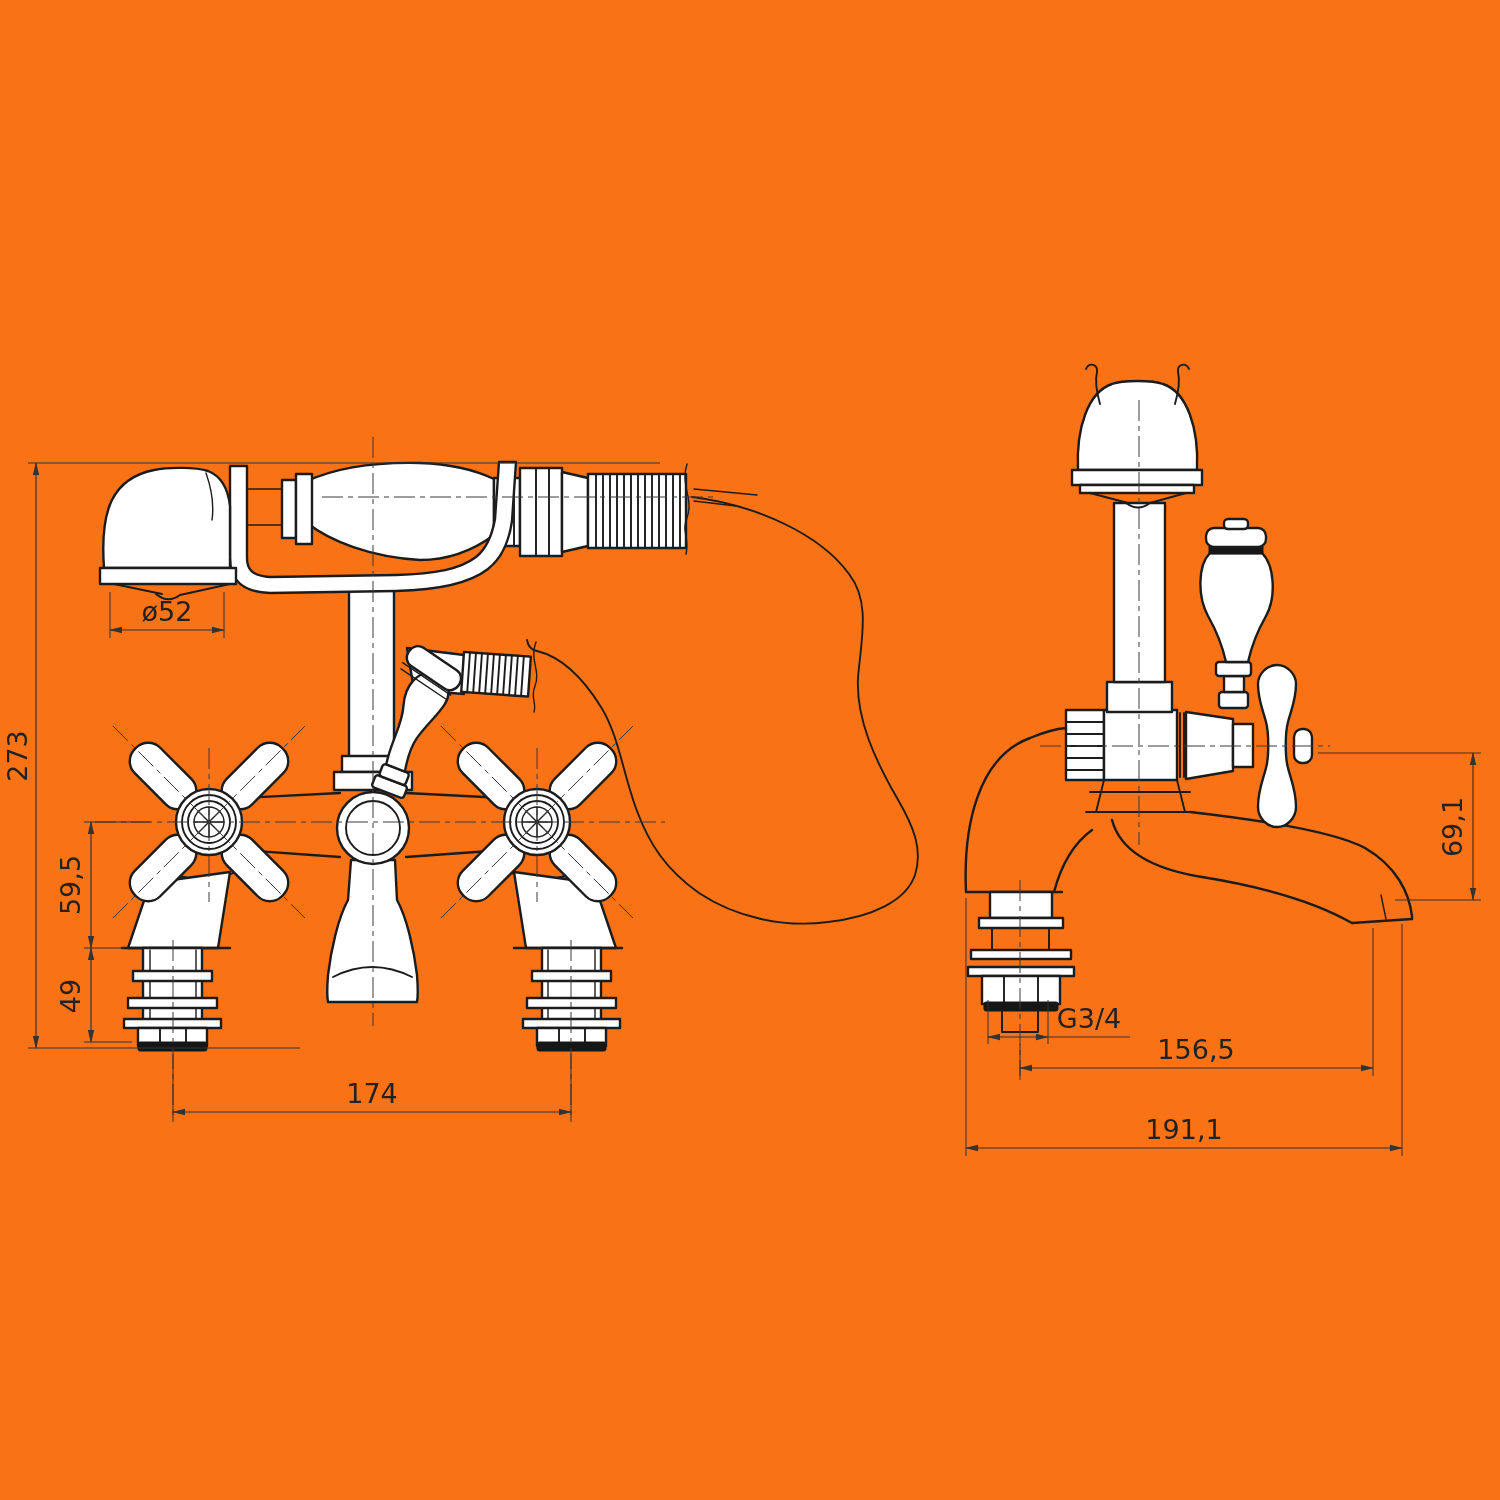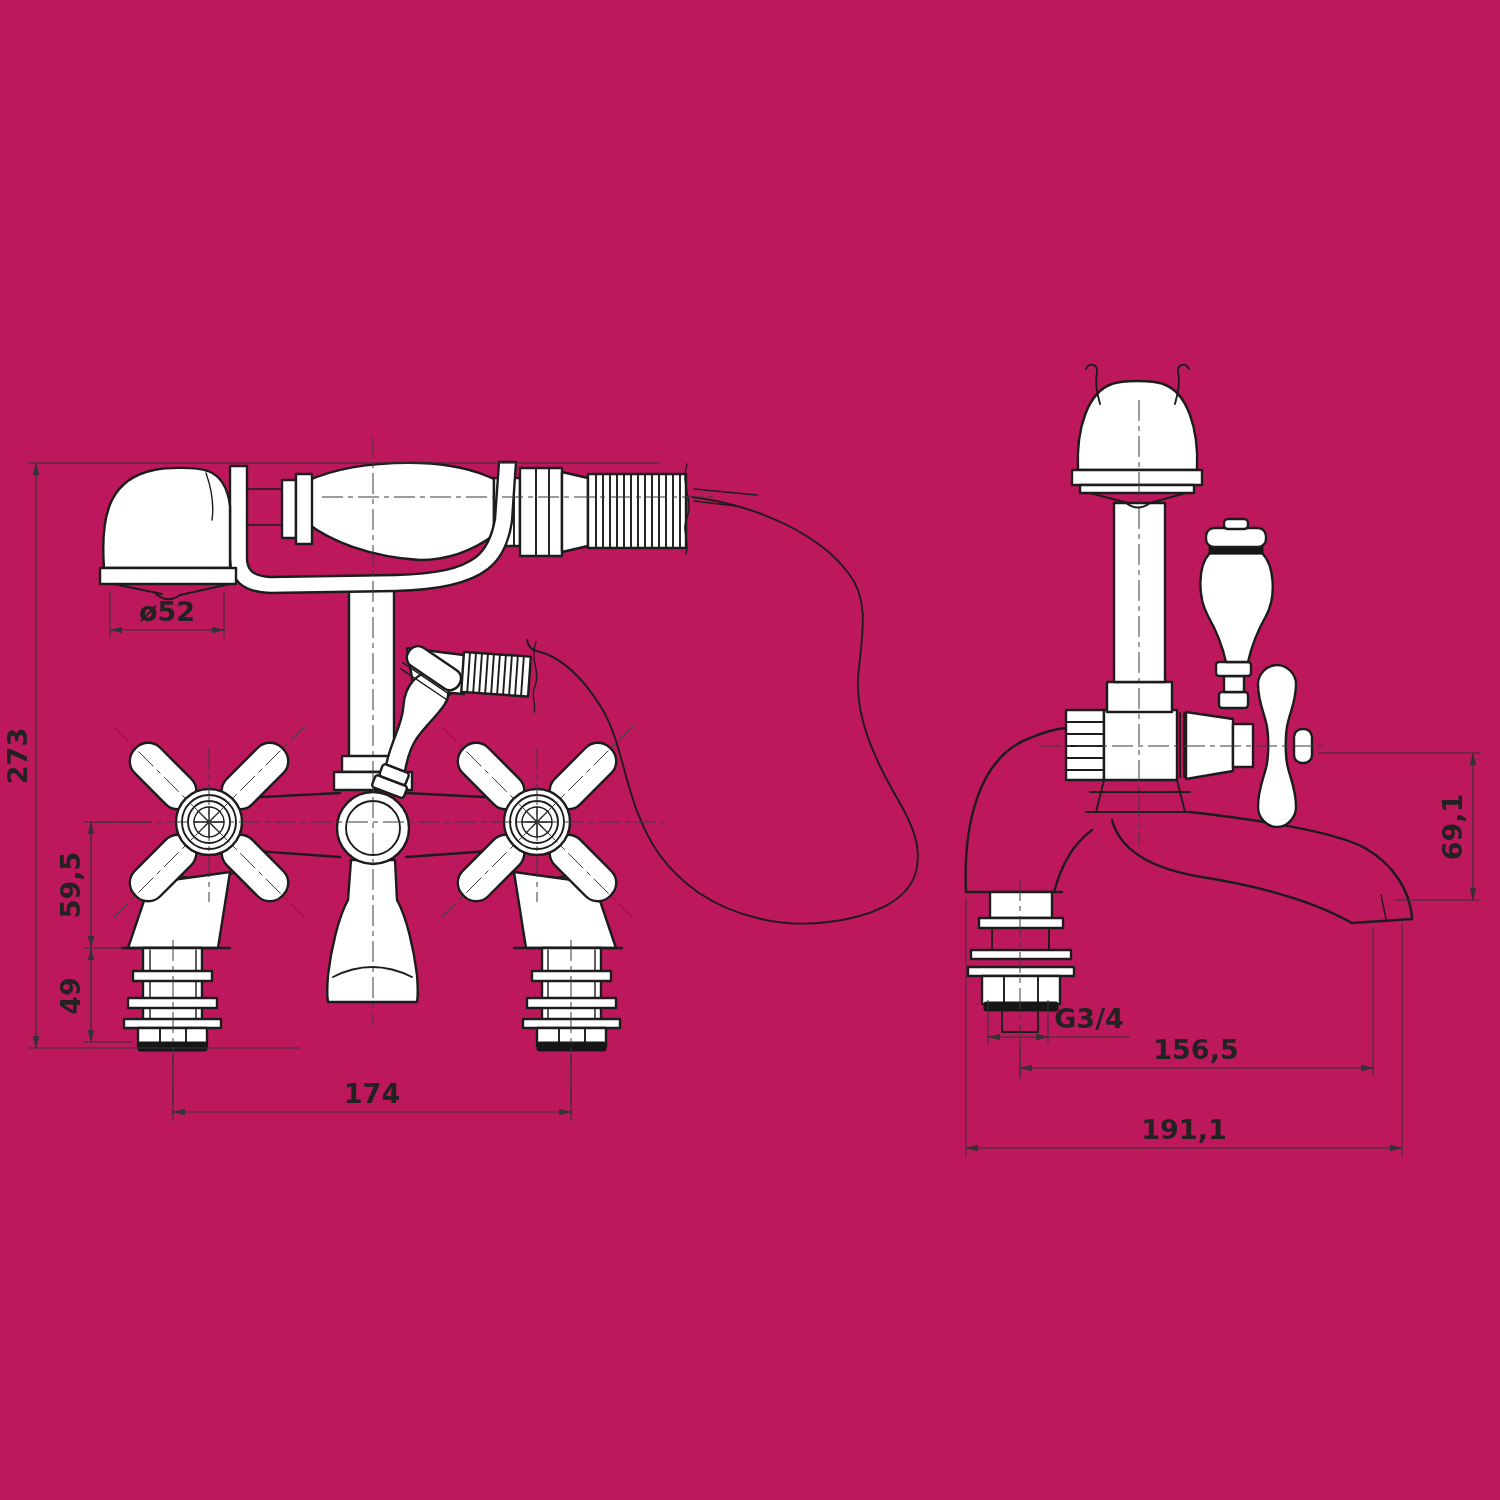--- a/index.html
+++ b/index.html
@@ -1,17 +1,17 @@
 <!DOCTYPE html>
 <html><head>
 <meta charset="utf-8">
 <style>
   html,body{margin:0;padding:0;background:#ffffff;}
-  .canvas{position:relative;width:1500px;height:1500px;background:#be185d;overflow:hidden;
-          font-family:"DejaVu Sans", sans-serif;font-weight:bold;}
+  .canvas{position:relative;width:1500px;height:1500px;background:#f97316;overflow:hidden;
+          font-family:"DejaVu Sans", sans-serif;}
   svg{display:block}
   .ol  {fill:none;stroke:#1c1c1c;stroke-width:2.4;stroke-linecap:round;stroke-linejoin:round;}
   .olf {fill:#ffffff;stroke:#1c1c1c;stroke-width:2.4;stroke-linecap:round;stroke-linejoin:round;}
   .md  {fill:none;stroke:#1c1c1c;stroke-width:1.9;stroke-linecap:round;}
   .thin{fill:none;stroke:#1c1c1c;stroke-width:1.4;stroke-linecap:round;}
   .dark{fill:#161616;stroke:#161616;}
   .dim {fill:none;stroke:#333333;stroke-width:1.2;}
   .ext {fill:none;stroke:#333333;stroke-width:1.0;}
   .cl  {fill:none;stroke:#3a3a3a;stroke-width:1.0;stroke-dasharray:21 5 5 5;}
   text.dimtxt{font-family:"DejaVu Sans", sans-serif;font-size:27px;fill:#222222;}

